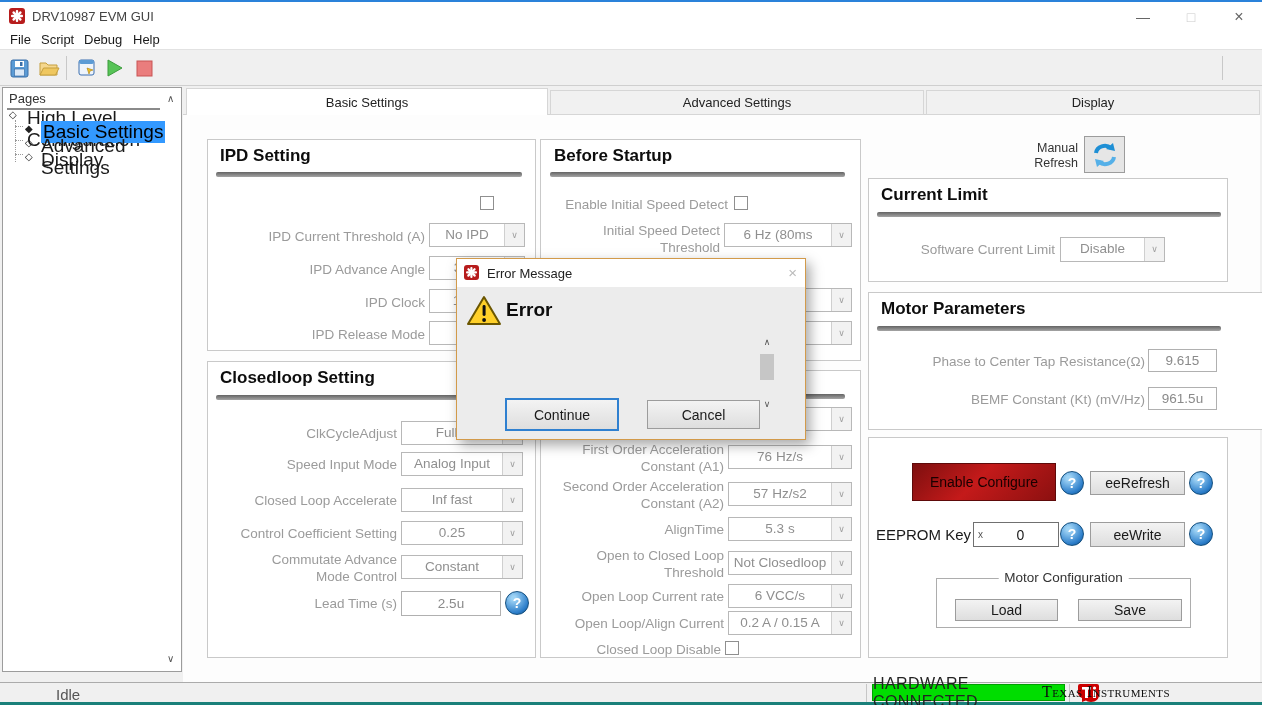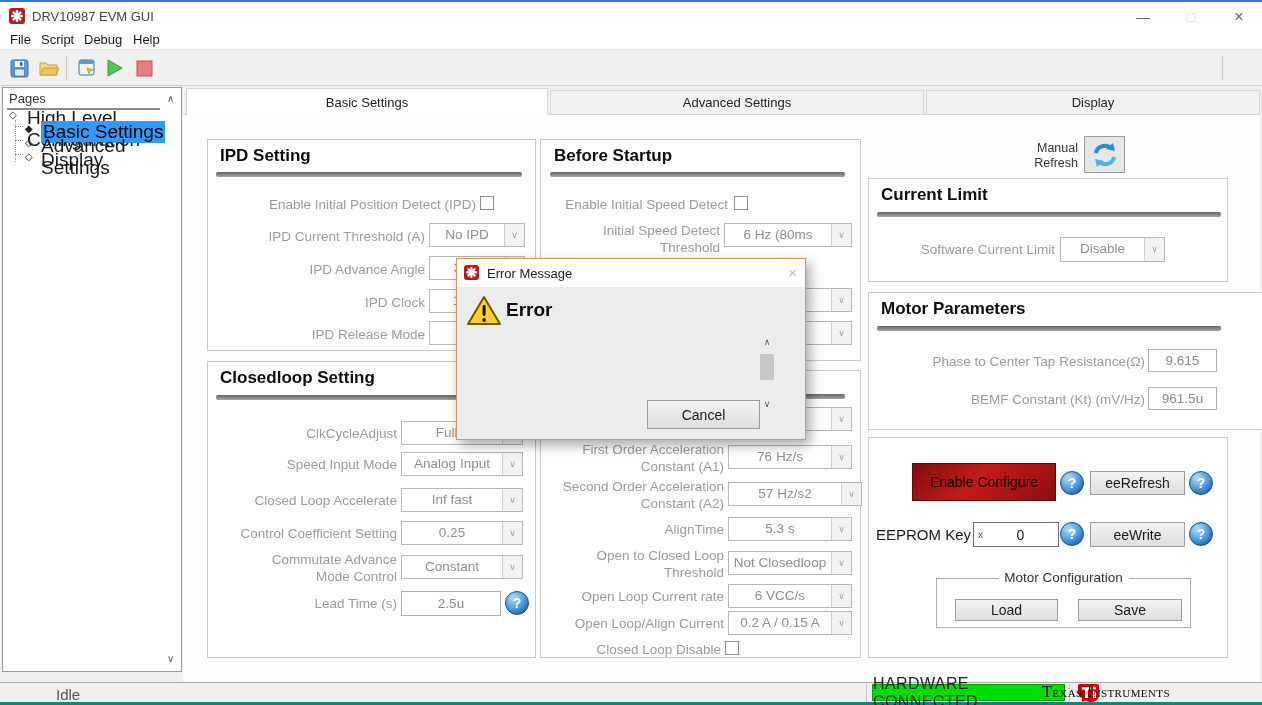--- a/index.html
+++ b/index.html
@@ -170,21 +170,20 @@
 <div class="abs tab" style="left:550px;width:374px">
     <span>Advanced Settings</span>
   </div>
 <div class="abs tab" style="left:926px;width:334px">
     <span>Display</span>
   </div>
 
 <div class="panel" style="left:207px;top:139px;width:329px;height:212px">
   <span class="ptitle" style="left:12px;top:6px">IPD Setting</span>
   <div class="rule" style="left:8px;top:32px;width:306px"></div>
-  <div class="lbl" style="left:8px;top:56px;width:260px">Enable Initial Position Detect (IPD)</div>
   <div class="chk" style="left:272px;top:56px"></div>
   <div class="lbl" style="left:8px;top:88px;width:209px">IPD Current Threshold (A)</div>
   <div class="dd" style="left:221px;top:83px;width:96px">
     <span class="val">No IPD</span>
     <span class="car">∨</span>
     </div>
   <div class="lbl" style="left:8px;top:121px;width:209px">IPD Advance Angle</div>
   <div class="dd" style="left:221px;top:116px;width:96px">
     <span class="val">30 d</span>
     <span class="car">∨</span>
@@ -263,21 +262,21 @@
     <span class="car">∨</span>
     </div>
   <div class="lbl" style="left:8px;top:70px;width:175px">First Order Acceleration
 Constant (A1)</div>
   <div class="dd" style="left:187px;top:74px;width:124px">
     <span class="val">76 Hz/s</span>
     <span class="car">∨</span>
     </div>
   <div class="lbl" style="left:8px;top:107px;width:175px">Second Order Acceleration
 Constant (A2)</div>
-  <div class="dd" style="left:187px;top:111px;width:134px">
+  <div class="dd" style="left:187px;top:111px;width:124px">
     <span class="val">57 Hz/s2</span>
     <span class="car">∨</span>
     </div>
   <div class="lbl" style="left:8px;top:150px;width:175px">AlignTime</div>
   <div class="dd" style="left:187px;top:146px;width:124px">
     <span class="val">5.3 s</span>
     <span class="car">∨</span>
     </div>
   <div class="lbl" style="left:8px;top:176px;width:175px">Open to Closed Loop
 Threshold</div>
@@ -377,20 +376,23 @@
     <path d="M18 2 L34 29 L2 29 Z" fill="#ffd029" stroke="#6b5600" stroke-width="2" stroke-linejoin="round"></path>
     <rect x="16.6" y="10" width="3" height="11" rx="1.4" fill="#111"></rect>
     <circle cx="18.1" cy="25" r="1.9" fill="#111"></circle>
   </svg>
   <span class="abs" id="dlg-heading">Error</span>
   <div class="abs" id="dlg-scroll">
     <span class="sarrow" style="top:0">∧</span>
     <div id="dlg-thumb"></div>
     <span class="sarrow" style="bottom:0">∨</span>
   </div>
+  <div class="abs gbtn" id="btn-continue">
+    <span>Continue</span>
+    </div>
   <div class="abs gbtn" id="btn-cancel">
     <span>Cancel</span>
     </div>
 </div>
 
 <div class="abs" id="statusbar">
   <span class="abs" id="status-left">Idle</span>
   <div class="abs ssep" style="left:866px"></div>
   <div class="abs" id="hw-badge">
     <span>HARDWARE CONNECTED</span>

